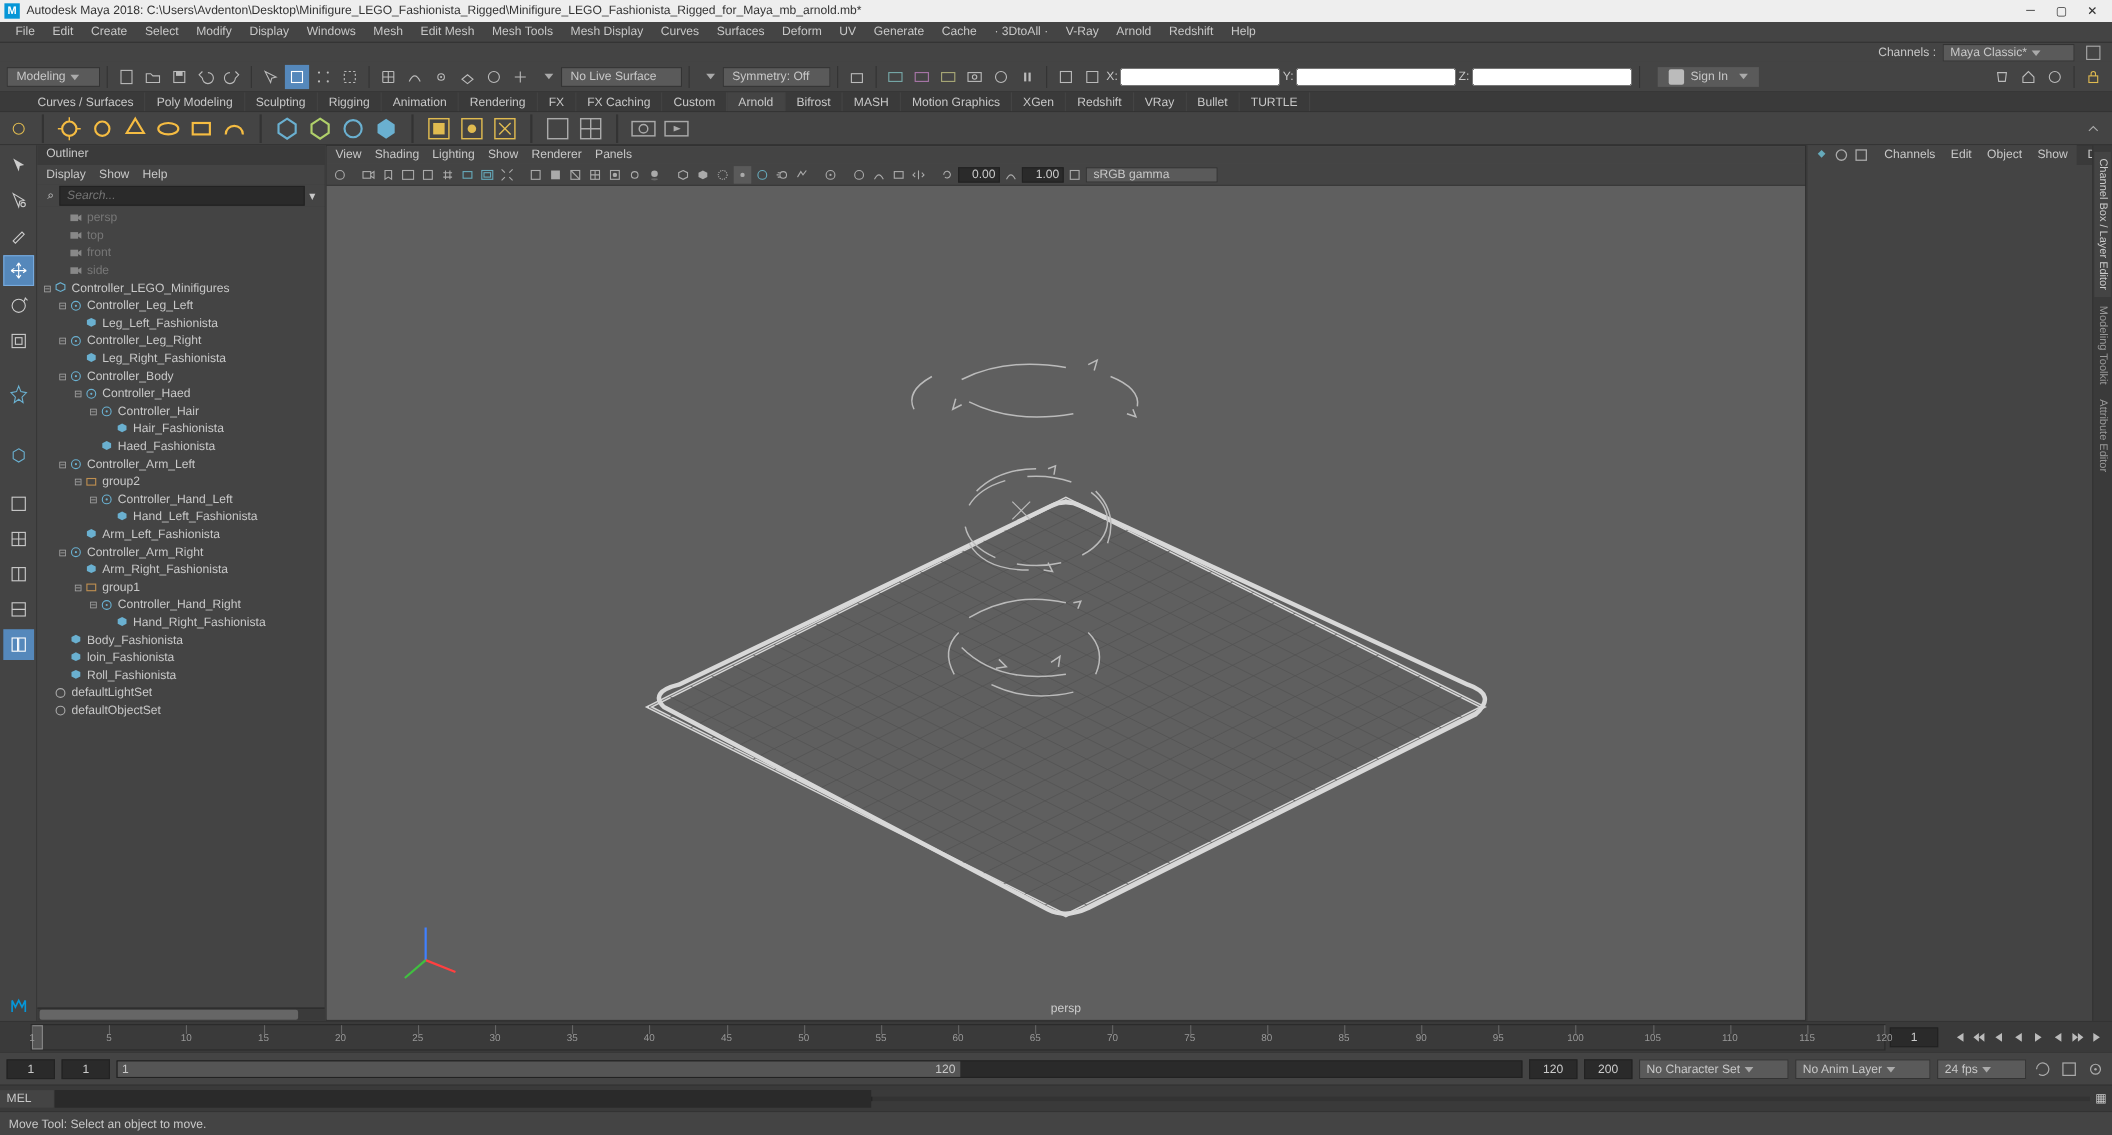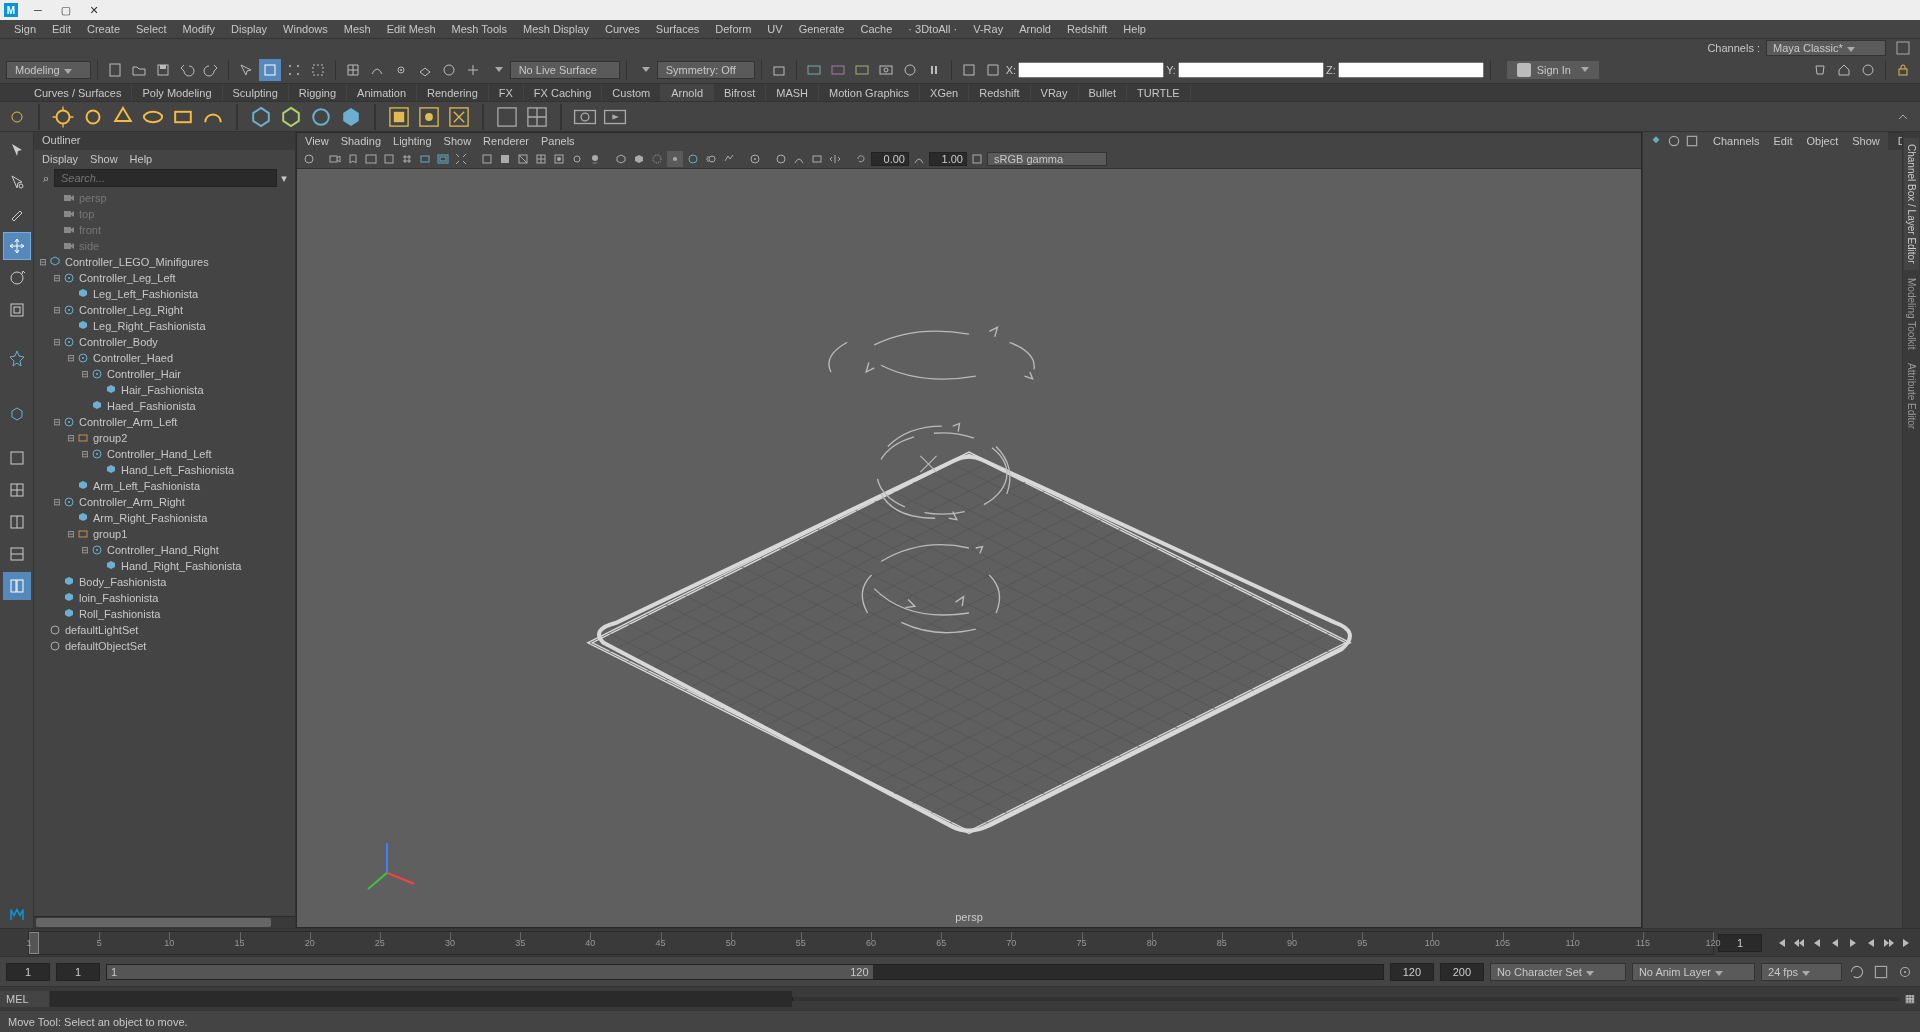--- a/index.html
+++ b/index.html
@@ -91,27 +91,28 @@
 .helpline { height:22px; background:#444; border-top:1px solid #333; display:flex; align-items:center; padding:0 8px; color:#bbb; font-size:11px; }
 .scroll-h{height:12px;background:#3a3a3a;border-top:1px solid #2a2a2a;position:relative;}
 .scroll-h .thumb{position:absolute;top:1px;bottom:1px;background:#666;border-radius:2px;}
 .tri{display:inline-block;width:0;height:0;border-left:4px solid transparent;border-right:4px solid transparent;border-top:5px solid #aaa;margin-left:4px;}
 </style>
 </head>
 <body>
 
 <div class="titlebar">
   <div class="m-icon">M</div>
+  <div class="title">Autodesk Maya 2018: C:\Users\Avdenton\Desktop\Minifigure_LEGO_Fashionista_Rigged\Minifigure_LEGO_Fashionista_Rigged_for_Maya_mb_arnold.mb*</div>
   <div class="winbtn">─</div>
   <div class="winbtn">▢</div>
   <div class="winbtn">✕</div>
 </div>
 
 <div class="menubar" id="menubar">
-    <div class="menu">Sign</div>
+    <div class="menu">File</div>
     <div class="menu">Edit</div>
     <div class="menu">Create</div>
     <div class="menu">Select</div>
     <div class="menu">Modify</div>
     <div class="menu">Display</div>
     <div class="menu">Windows</div>
     <div class="menu">Mesh</div>
     <div class="menu">Edit Mesh</div>
     <div class="menu">Mesh Tools</div>
     <div class="menu">Mesh Display</div>

